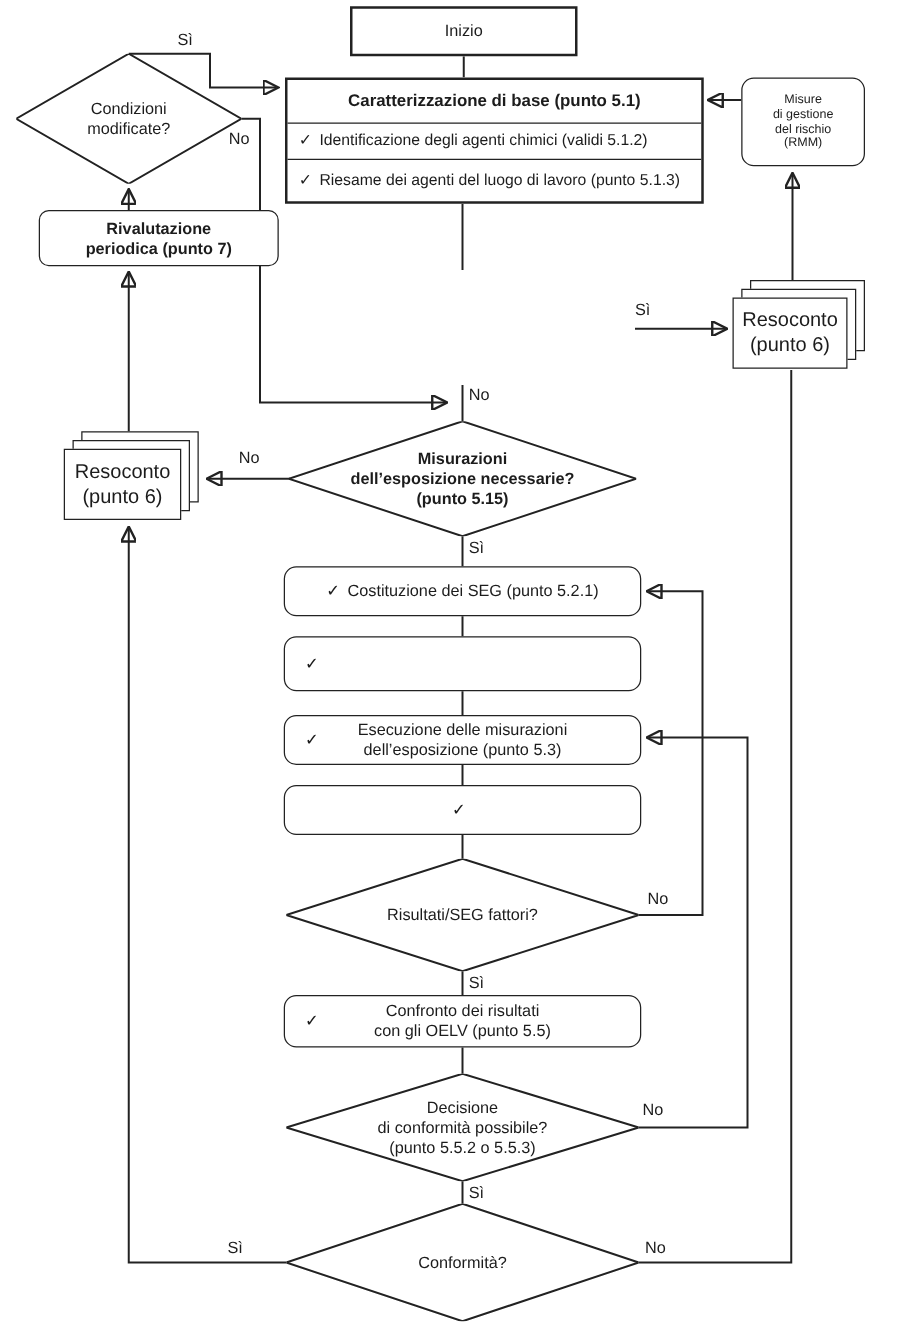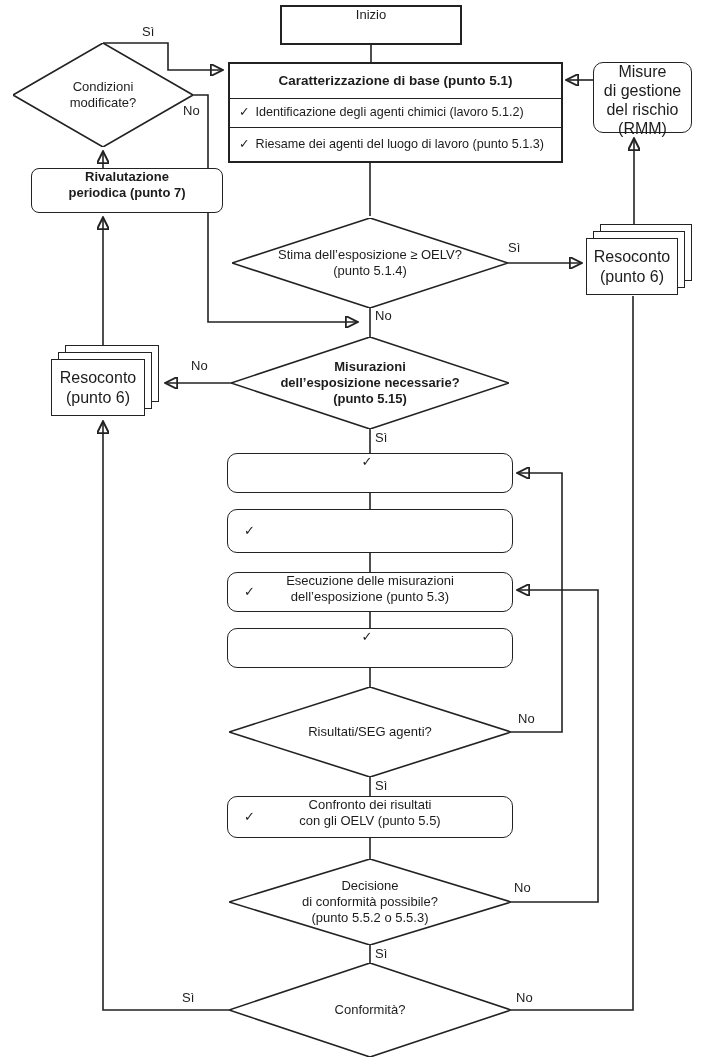--- a/index.html
+++ b/index.html
@@ -1,21 +1,21 @@
 <!DOCTYPE html>
 <html><head>
 <meta charset="utf-8">
 <style>
   html,body{margin:0;padding:0;background:#ffffff;}
   #canvas{position:relative;width:718px;height:1063px;background:#ffffff;overflow:hidden;
           font-family:"Liberation Sans",sans-serif;color:#1c1c1c;}
   #edges{position:absolute;left:0;top:0;z-index:1;}
   #edges path{fill:none;stroke:#222222;stroke-width:1.6;}
   .node{position:absolute;box-sizing:border-box;z-index:2;background:#ffffff;
-        border:2px solid #222222;display:flex;align-items:flex-start;justify-content:center;
+        border:2px solid #222222;display:flex;align-items:center;justify-content:center;
         text-align:center;font-size:13px;line-height:1.22;}
   .rounded{border-radius:10px;border-width:1.8px;}
   .prelines{white-space:pre-line;}
   .diamond{position:absolute;z-index:2;}
   .diamond svg{position:absolute;left:0;top:0;display:block;}
   .diamond polygon{fill:#ffffff;stroke:#222222;stroke-width:1.6;}
   .dlabel{position:absolute;left:0;top:0;width:100%;height:100%;display:flex;
           align-items:center;justify-content:center;text-align:center;
           font-size:13px;line-height:1.22;white-space:pre-line;}
   .stack{position:absolute;z-index:2;}
@@ -74,55 +74,48 @@
   </svg>
 
   <div class="node" id="inizio" style="left:280px;top:5px;width:182px;height:40px;">
     <span>Inizio</span>
   </div>
 
   <div class="node" id="caratterizzazione" style="left:228px;top:62px;width:335px;height:101px;">
     <div class="c-title">Caratterizzazione di base (punto 5.1)</div>
     <div class="c-row mid">
       <span class="chkgap">✓</span>
-      <span>Identificazione degli agenti chimici (lavoro 5.1.2)</span>
+      <span>Identificazione degli agenti chimici (validi 5.1.2)</span>
     </div>
     <div class="c-row last">
       <span class="chkgap">✓</span>
       <span>Riesame dei agenti del luogo di lavoro (punto 5.1.3)</span>
     </div>
   </div>
 
-  <div class="node rounded prelines" id="rmm" style="left:593px;top:62px;width:99px;height:71px;font-size:16px;line-height:1.18;">
+  <div class="node rounded prelines" id="rmm" style="left:593px;top:62px;width:99px;height:71px;font-size:10px;line-height:1.18;">
     <span class="prelines">Misure
 di gestione
 del rischio
 (RMM)</span>
   </div>
 
   <div class="diamond" style="left:13px;top:43px;width:180px;height:104px;">
     <svg width="180" height="104">
         <polygon points="90,0 180,52 90,104 0,52"></polygon>
       </svg>
     <div class="dlabel">Condizioni
 modificate?</div>
   </div>
 
   <div class="node rounded bold" id="rivalutazione" style="left:5px;top:168px;width:192px;height:45px;border-radius:8px;margin-left:26px;">
     <span class="prelines">Rivalutazione
 periodica (punto 7)</span>
   </div>
 
-  <div class="diamond" style="left:232px;top:218px;width:276px;height:90px;">
-    <svg width="276" height="90">
-        <polygon points="138,0 276,45 138,90 0,45"></polygon>
-      </svg>
-    <div class="dlabel">Stima dell’esposizione ≥ OELV?
-(punto 5.1.4)</div>
-  </div>
 
   <div class="stack" style="left:586px;top:224px;width:108px;height:72px;">
     <div class="page" style="left:14px;top:0;width:92px;height:57px;"></div>
     <div class="page" style="left:7px;top:7px;width:92px;height:57px;"></div>
     <div class="page front" style="left:0;top:14px;width:92px;height:57px;">Resoconto
 (punto 6)</div>
   </div>
 
   <div class="diamond" style="left:231px;top:337px;width:278px;height:92px;font-weight:bold;">
     <svg width="278" height="92">
@@ -135,41 +128,42 @@
 
   <div class="stack" style="left:51px;top:345px;width:110px;height:72px;">
     <div class="page" style="left:14px;top:0;width:94px;height:57px;"></div>
     <div class="page" style="left:7px;top:7px;width:94px;height:57px;"></div>
     <div class="page front" style="left:0;top:14px;width:94px;height:57px;">Resoconto
 (punto 6)</div>
   </div>
 
   <div class="node rounded" style="left:227px;top:453px;width:286px;height:40px;">
     <span class="inlinechk">✓</span>
+    <span>Costituzione dei SEG (punto 5.2.1)</span>
   </div>
 
   <div class="node rounded" style="left:227px;top:509px;width:286px;height:44px;">
     <span class="chk-left">✓</span>
   </div>
 
   <div class="node rounded" style="left:227px;top:572px;width:286px;height:40px;">
     <span class="chk-left">✓</span>
     <span class="prelines">Esecuzione delle misurazioni
 dell’esposizione (punto 5.3)</span>
   </div>
 
   <div class="node rounded" style="left:227px;top:628px;width:286px;height:40px;">
     <span class="inlinechk">✓</span>
   </div>
 
   <div class="diamond" style="left:229px;top:687px;width:282px;height:90px;">
     <svg width="282" height="90">
         <polygon points="141,0 282,45 141,90 0,45"></polygon>
       </svg>
-    <div class="dlabel">Risultati/SEG agenti?</div>
+    <div class="dlabel">Risultati/SEG fattori?</div>
   </div>
 
   <div class="node rounded" style="left:227px;top:796px;width:286px;height:42px;">
     <span class="chk-left">✓</span>
     <span class="prelines">Confronto dei risultati
 con gli OELV (punto 5.5)</span>
   </div>
 
   <div class="diamond" style="left:229px;top:859px;width:282px;height:86px;">
     <svg width="282" height="86">

